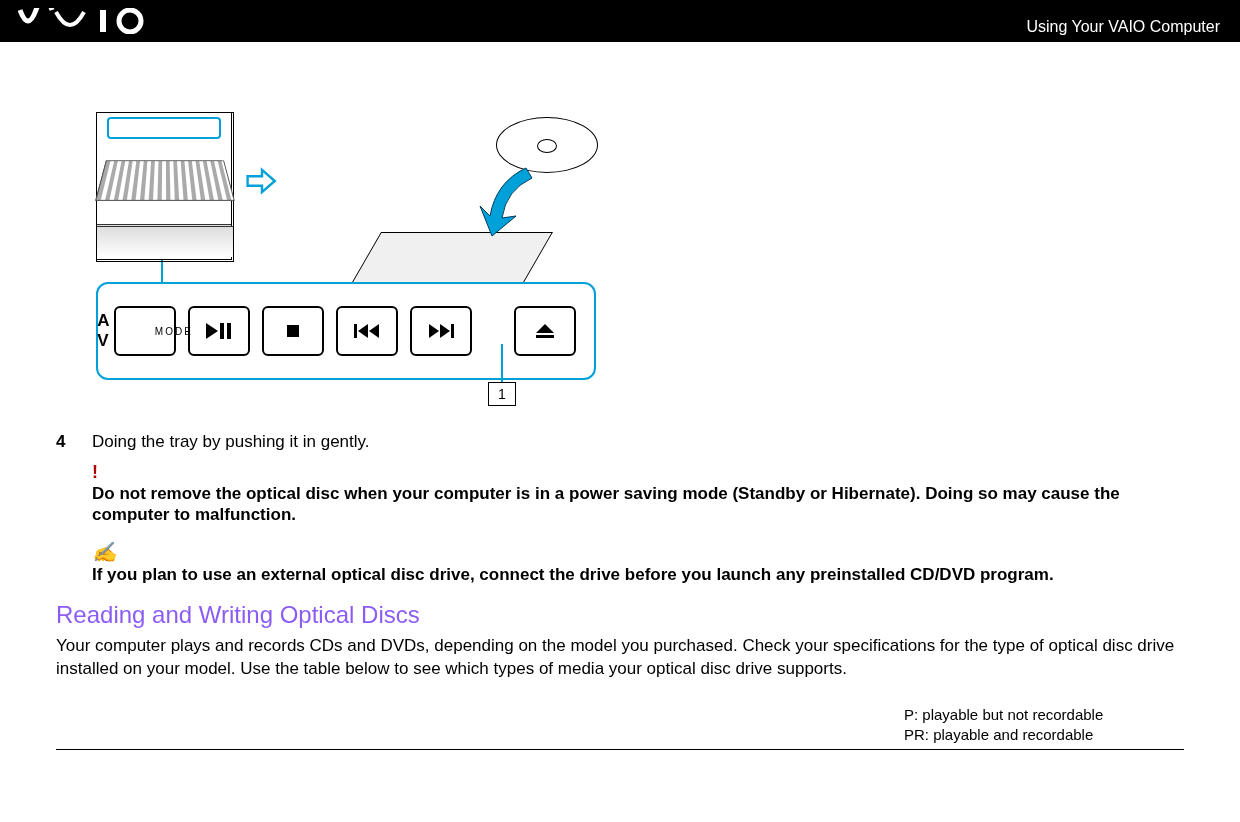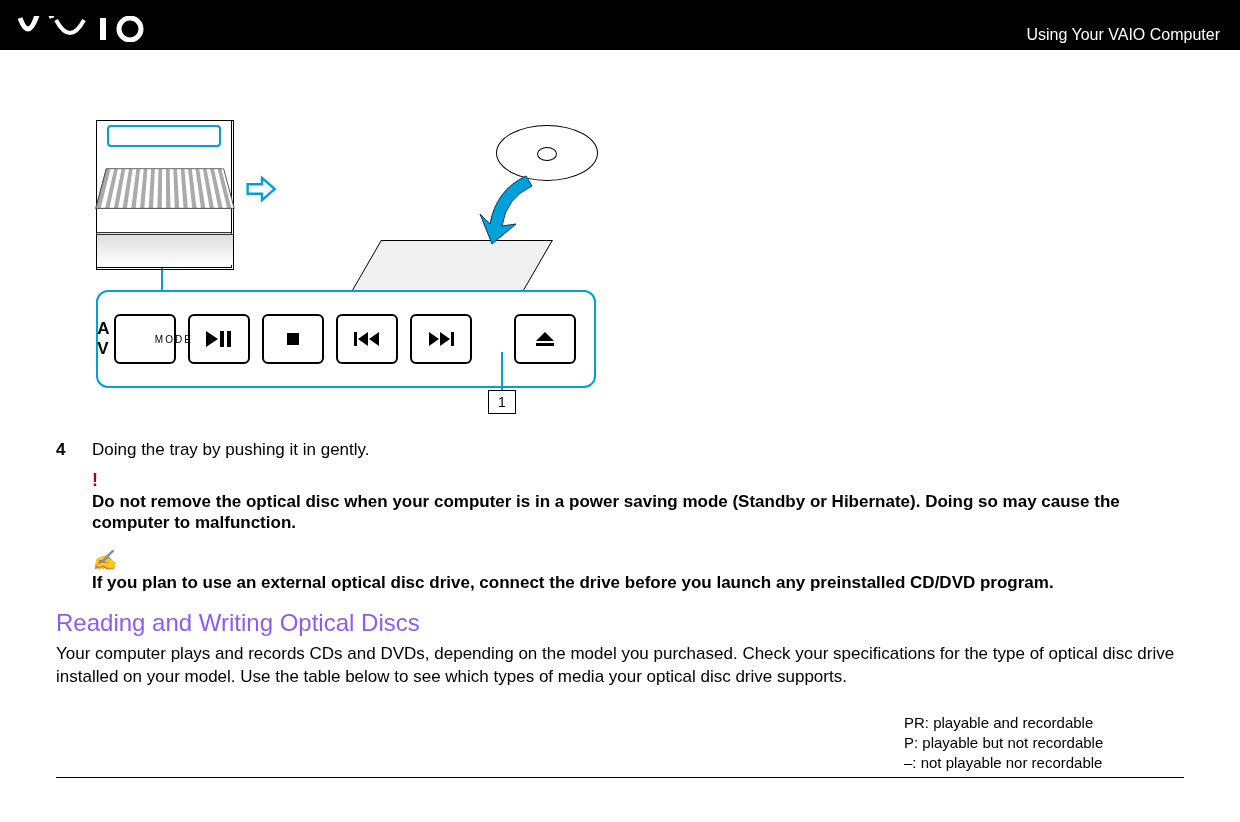--- a/index.html
+++ b/index.html
@@ -10,21 +10,21 @@
     background: #fff;
     font-family: Arial, Helvetica, sans-serif;
     color: #000;
   }
   .header-bar {
     display: flex;
     align-items: center;
     background: #000;
     color: #fff;
     height: 42px;
-    padding: 8px 20px 0 18px;
+    padding: 0 20px 0 18px;
     position: relative;
   }
   .vaio-logo {
     font-family: Arial, sans-serif;
     font-weight: bold;
     letter-spacing: 2px;
     font-size: 0;
   }
   .nav-group {
     position: absolute;
@@ -280,20 +280,19 @@
   <div class="warn-mark">!</div>
   <p class="warn-text">Do not remove the optical disc when your computer is in a power saving mode (Standby or Hibernate). Doing so may cause the computer to malfunction.</p>
 
   <div class="note-mark">✍</div>
   <p class="note-text">If you plan to use an external optical disc drive, connect the drive before you launch any preinstalled CD/DVD program.</p>
 
   <h2 class="section-title">Reading and Writing Optical Discs</h2>
   <p class="body-text">Your computer plays and records CDs and DVDs, depending on the model you purchased. Check your specifications for the type of optical disc drive installed on your model. Use the table below to see which types of media your optical disc drive supports.</p>
 
   <div class="legend">
+    <div>P: playable but not recordable</div>
     <div>PR: playable and recordable</div>
-    <div>P: playable but not recordable</div>
-    <div>–: not playable nor recordable</div>
   </div>
   <div style="clear:both"></div>
 </div>
 
 <hr class="bottom-rule">
 
 </body></html>

